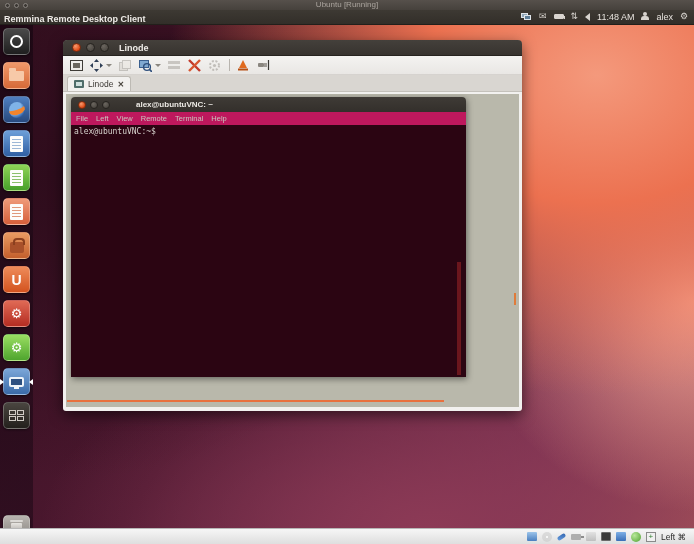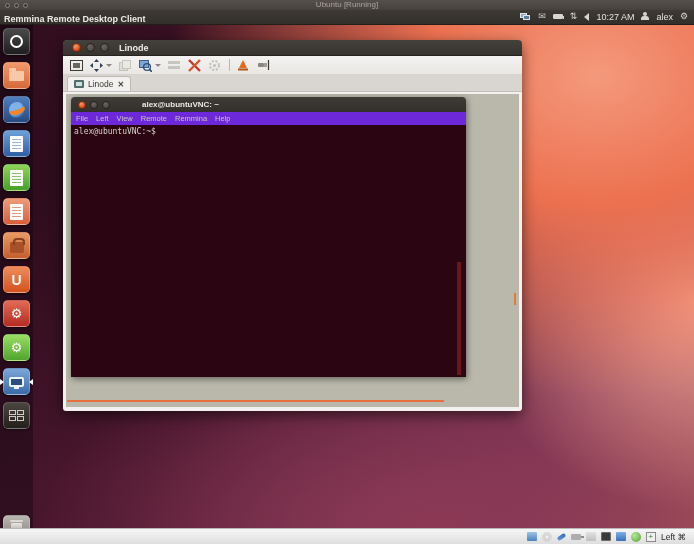--- a/index.html
+++ b/index.html
@@ -146,22 +146,22 @@
   .terminal{
     position:absolute; left:5px; top:3px; width:395px; height:280px;
     border-radius:4px 4px 0 0; box-shadow:1px 2px 6px rgba(0,0,0,.45);
     display:flex; flex-direction:column;
   }
   .ttitlebar{
     height:15px; background:linear-gradient(#3f3b36,#332f2b);
     border-radius:4px 4px 0 0; display:flex; align-items:center; gap:4px; padding-left:7px;
   }
   .terminal .wbtn{ width:8px; height:8px; }
-  .ttitle{ color:#ece9e4; font-size:8px; font-weight:bold; margin-left:28px; }
-  .tmenubar{ height:13px; background:#6d28d9; display:flex; align-items:center; gap:8px; padding-left:5px; }
+  .ttitle{ color:#ece9e4; font-size:8px; font-weight:bold; margin-left:22px; }
+  .tmenubar{ height:13px; background:#be185d; display:flex; align-items:center; gap:8px; padding-left:5px; }
   .tmenu-item{ font-size:7.5px; color:#c9c5be; }
   .tcontent{
     flex:1; background:#2b0512; font-family:"DejaVu Sans Mono", monospace;
     font-size:8px; color:#d6d2cc; padding:2px 3px;
   }
 
   
   .vbox-bar{
     position:absolute; left:0; bottom:0; width:694px; height:16px;
     background:linear-gradient(#f6f6f6,#dedede); border-top:1px solid #b8b8b8;
@@ -197,21 +197,21 @@
   <div class="panel-title">Remmina Remote Desktop Client</div>
   <div class="tray">
     <span class="icon-screens">
         <i></i>
         <i></i>
       </span>
     <span class="glyph">✉</span>
     <span class="icon-battery"></span>
     <span class="glyph">⇅</span>
     <span class="icon-speaker"></span>
-    <span class="tray-clock">10:27 AM</span>
+    <span class="tray-clock">11:48 AM</span>
     <span class="icon-person"></span>
     <span class="tray-user">alex</span>
     <span class="glyph">⚙</span>
   </div>
 </div>
 
 <div class="desktop">
 
   <div class="launcher">
     <div class="ltile t-dash">
@@ -371,21 +371,21 @@
             <span class="wbtn wbtn-close"></span>
             <span class="wbtn wbtn-dim"></span>
             <span class="wbtn wbtn-dim"></span>
             <span class="ttitle">alex@ubuntuVNC: ~</span>
           </div>
           <div class="tmenubar">
             <span class="tmenu-item">File</span>
             <span class="tmenu-item">Left</span>
             <span class="tmenu-item">View</span>
             <span class="tmenu-item">Remote</span>
-            <span class="tmenu-item">Remmina</span>
+            <span class="tmenu-item">Terminal</span>
             <span class="tmenu-item">Help</span>
           </div>
           <div class="tcontent">
             <span>alex@ubuntuVNC:~$</span>
           </div>
         </div>
 
         <span class="art-red-sliver"></span>
         <span class="art-orange-v"></span>
         <span class="art-orange-h"></span>

